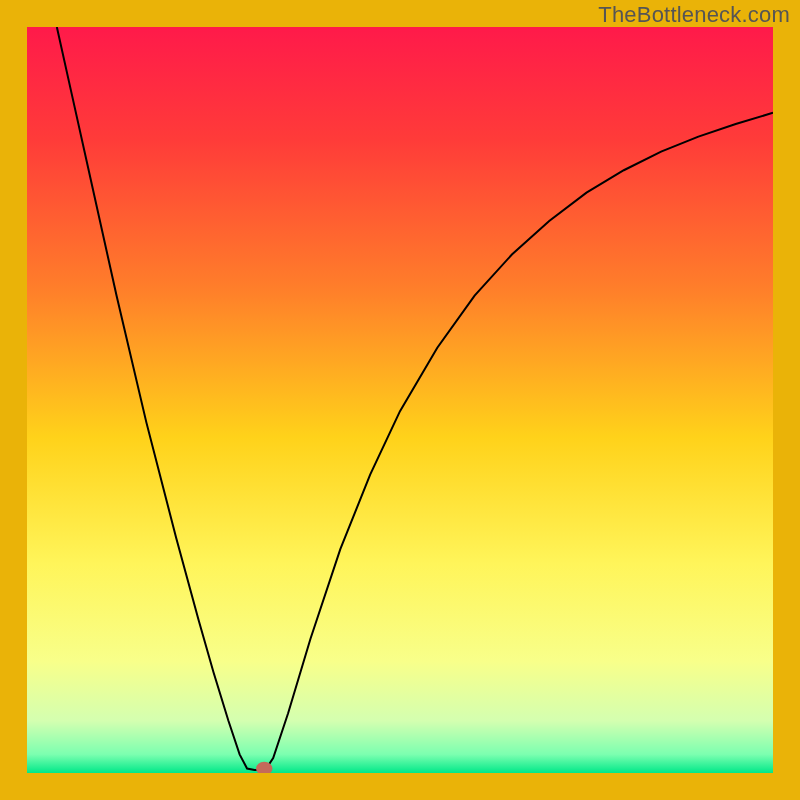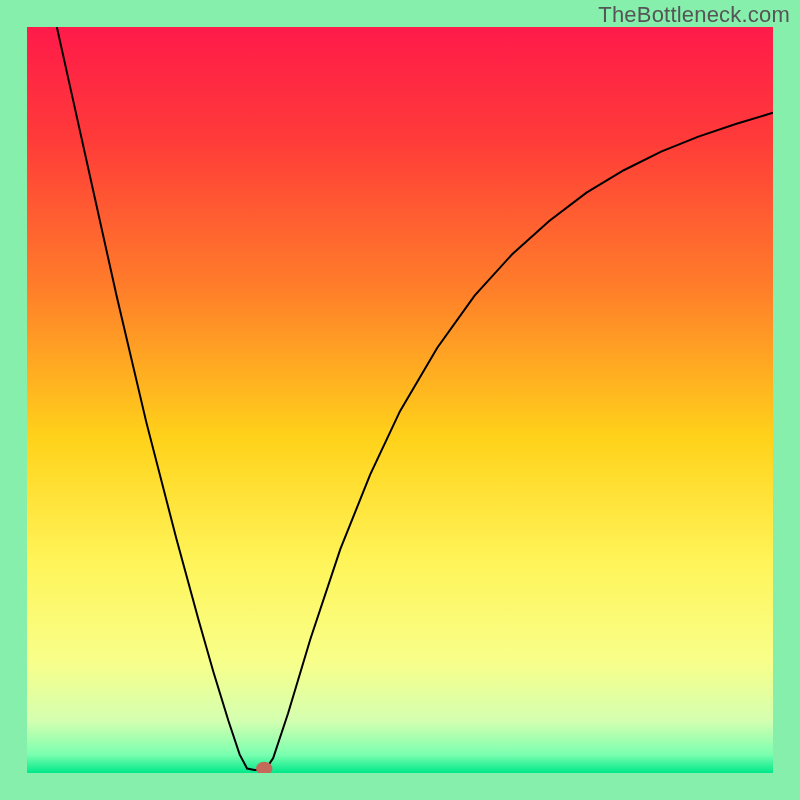--- a/index.html
+++ b/index.html
@@ -8,21 +8,21 @@
     width: 800px;
     height: 800px;
     background: #000000;
     font-family: Arial, Helvetica, sans-serif;
     overflow: hidden;
   }
   .frame {
     position: relative;
     width: 800px;
     height: 800px;
-    background: #86efac;
+    background: #eab308;
   }
   .watermark {
     position: absolute;
     top: 2px;
     right: 10px;
     color: #555555;
     font-size: 22px;
     font-weight: 400;
     letter-spacing: 0.2px;
     user-select: none;

